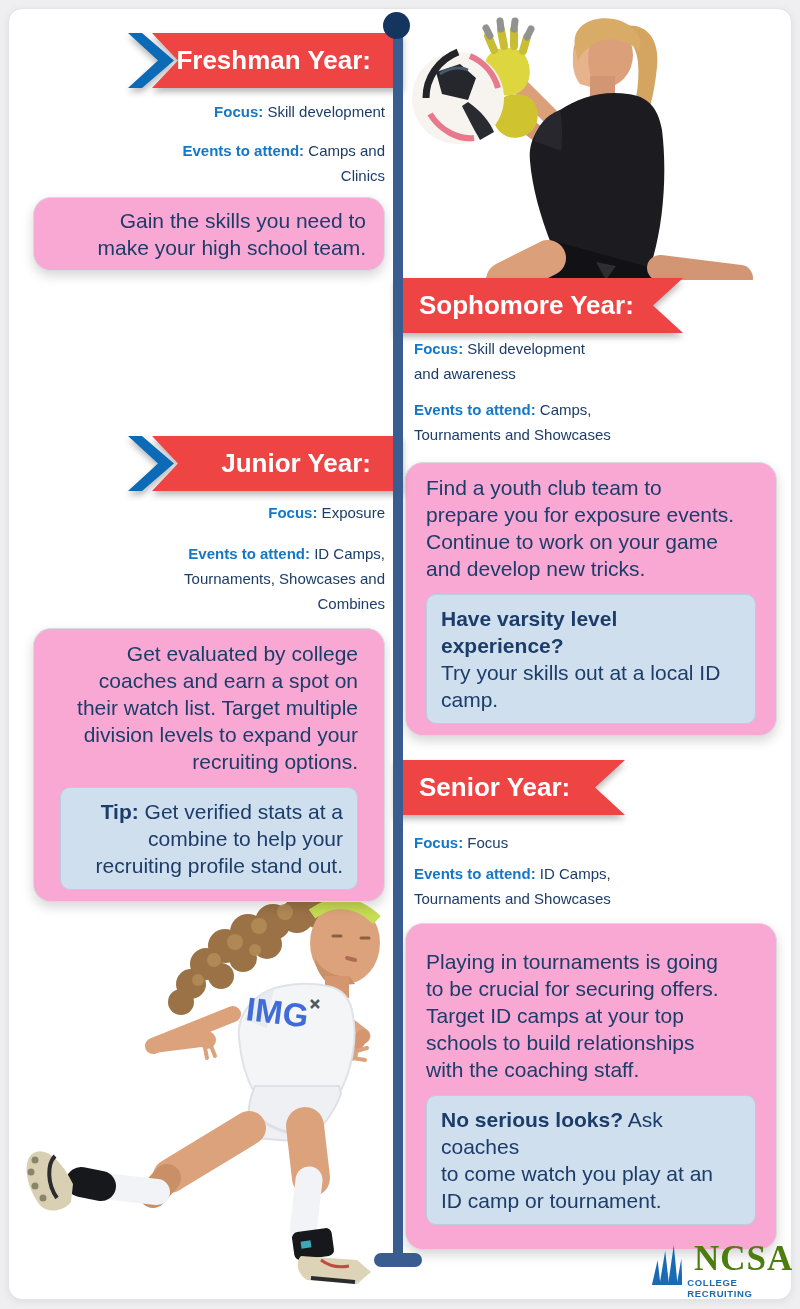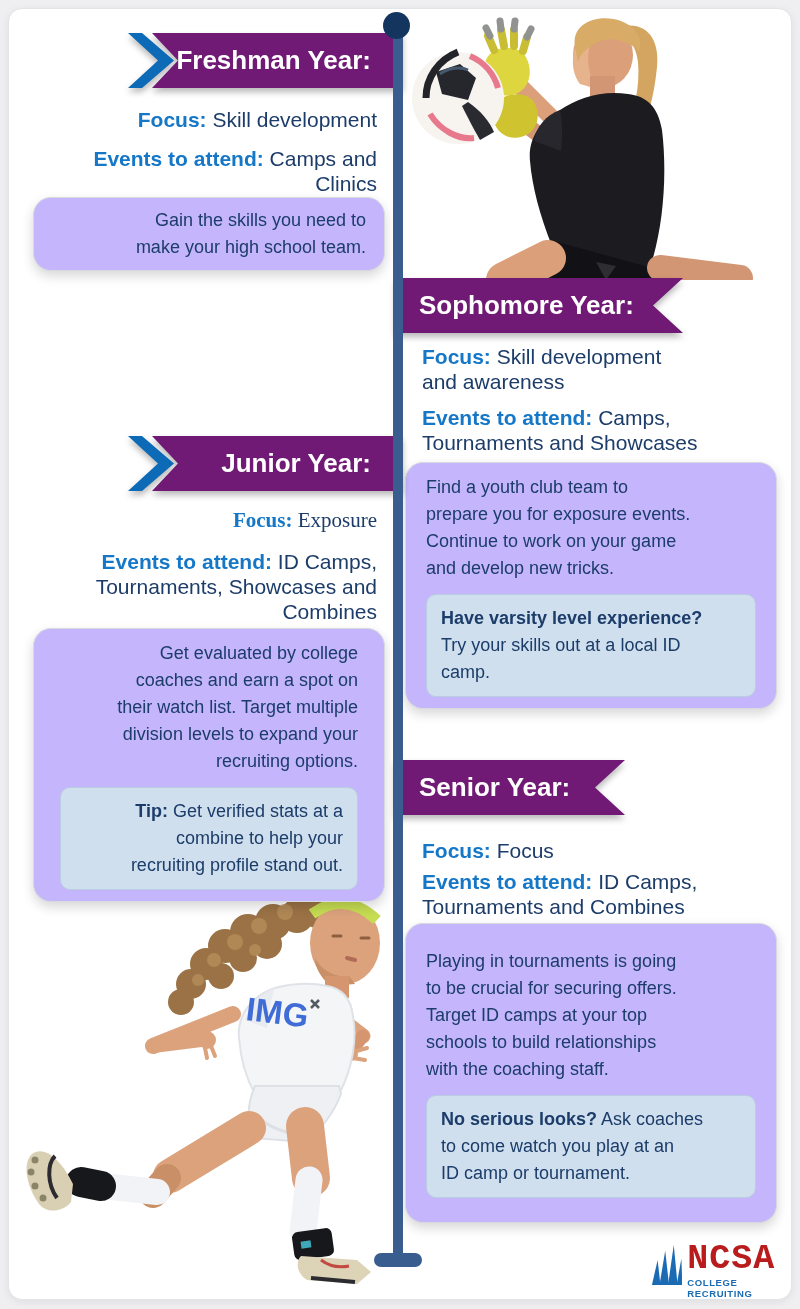--- a/index.html
+++ b/index.html
@@ -9,54 +9,54 @@
         border:1px solid #e2e4e6;border-radius:14px;box-shadow:0 2px 8px rgba(0,0,0,.07);}
 
   
   .timeline-line{position:absolute;left:393px;top:24px;width:10px;height:1240px;background:#3a5d90;z-index:5;}
   .timeline-dot{position:absolute;left:383px;top:12px;width:27px;height:27px;border-radius:50%;background:#14355e;z-index:6;}
   .timeline-end{position:absolute;left:374px;top:1253px;width:48px;height:14px;border-radius:7px;background:#3a5d90;z-index:6;}
 
   
   .banner{position:absolute;height:55px;z-index:4;color:#fff;font-weight:bold;font-size:26px;
           filter:drop-shadow(0 4px 3px rgba(0,0,0,.28));}
-  .banner .band{position:absolute;top:0;bottom:0;background:#701a75;display:flex;align-items:center;}
+  .banner .band{position:absolute;top:0;bottom:0;background:#ef4444;display:flex;align-items:center;}
   .banner-left{left:128px;width:275px;}
   .banner-left .chev{position:absolute;left:0;top:0;bottom:0;width:46px;background:#0d6ab7;
         clip-path:polygon(0 0,14px 0,46px 50%,14px 100%,0 100%,30px 50%);}
   .banner-left .band{left:24px;right:0;justify-content:flex-end;padding-right:32px;
         clip-path:polygon(26px 50%,0 0,100% 0,100% 100%,0 100%);}
   .banner-right{left:395px;}
   .banner-right .band{left:0;right:12px;padding-left:24px;
         clip-path:polygon(0 0,100% 0,calc(100% - 30px) 50%,100% 100%,0 100%);}
 
   
-  .meta{position:absolute;margin:8px;font-size:21px;line-height:25px;color:#1c3c69;
+  .meta{position:absolute;margin:0;font-size:15px;line-height:25px;color:#1c3c69;
         white-space:pre-line;z-index:3;}
   .meta .lbl{font-weight:bold;color:#1577c7;}
   .al-right{text-align:right;width:370px;}
 
   
-  .note-box{position:absolute;box-sizing:border-box;background:#c4b5fd;border:1px solid #d7dade;border-radius:18px;
-        box-shadow:0 5px 12px rgba(0,0,0,.16);font-size:18px;line-height:27px;color:#1c3c69;z-index:3;
+  .note-box{position:absolute;box-sizing:border-box;background:#f9a8d4;border:1px solid #d7dade;border-radius:18px;
+        box-shadow:0 5px 12px rgba(0,0,0,.16);font-size:21px;line-height:27px;color:#1c3c69;z-index:3;
         padding:13px 20px;}
   .note-box p{margin:0;white-space:pre-line;}
   .tip{background:#cfdfee;border:1px solid #b9cde1;border-radius:10px;padding:10px 14px;margin-top:12px;
        white-space:pre-line;}
   .tip .lead{font-weight:bold;}
   .ta-r{text-align:right;}
 
   
   .photo{position:absolute;z-index:2;}
 
   
   .ncsa{position:absolute;left:650px;top:1242px;display:flex;align-items:flex-start;z-index:3;}
   .ncsa-icon{margin-right:5px;margin-top:2px;}
-  .ncsa-name{font-family:Liberation Mono, monospace;font-weight:bold;font-size:35px;line-height:34px;
-             color:#b91c1c;letter-spacing:1px;}
+  .ncsa-name{font-family:Liberation Serif, serif;font-weight:bold;font-size:35px;line-height:34px;
+             color:#4d7c0f;letter-spacing:1px;text-align:center;}
   .ncsa-tag{font-size:9.5px;font-weight:bold;color:#1a6bb3;letter-spacing:0.6px;margin-top:1px;}
 </style>
 </head>
 <body>
 
 <div class="stage">
   <div class="card"></div>
 
   <svg class="photo" style="left:410px;top:10px;" width="372" height="270" viewBox="0 0 372 270" role="img" aria-label="Girl goalkeeper in black kit catching a soccer ball with yellow gloves">
 
@@ -203,21 +203,21 @@
 Try your skills out at a local ID
 camp.</span></div>
   </div>
 
   <div class="banner banner-left" style="top:436px;">
     <div class="chev"></div>
     <div class="band">
         <span>Junior Year:</span>
       </div>
   </div>
-  <p class="meta al-right" style="right:415px;top:500px;font-family:Liberation Serif, serif;"><span class="lbl">Focus:</span><span> Exposure</span></p>
+  <p class="meta al-right" style="right:415px;top:500px;"><span class="lbl">Focus:</span><span> Exposure</span></p>
   <p class="meta al-right" style="right:415px;top:541px;"><span class="lbl">Events to attend:</span><span> ID Camps,
 Tournaments, Showcases and
 Combines</span></p>
   <div class="note-box ta-r" style="left:33px;top:628px;width:352px;padding:11px 26px;">
     <p>Get evaluated by college
 coaches and earn a spot on
 their watch list. Target multiple
 division levels to expand your
 recruiting options.</p>
     <div class="tip"><span class="lead">Tip:</span><span> Get verified stats at a
@@ -225,21 +225,21 @@
 recruiting profile stand out.</span></div>
   </div>
 
   <div class="banner banner-right" style="top:760px;width:242px;">
     <div class="band">
         <span>Senior Year:</span>
       </div>
   </div>
   <p class="meta" style="left:414px;top:830px;width:360px;"><span class="lbl">Focus:</span><span> Focus</span></p>
   <p class="meta" style="left:414px;top:861px;width:360px;"><span class="lbl">Events to attend:</span><span> ID Camps,
-Tournaments and Combines</span></p>
+Tournaments and Showcases</span></p>
   <div class="note-box" style="left:405px;top:923px;width:372px;padding:24px 20px;">
     <p>Playing in tournaments is going
 to be crucial for securing offers.
 Target ID camps at your top
 schools to build relationships
 with the coaching staff.</p>
     <div class="tip"><span class="lead">No serious looks?</span><span> Ask coaches
 to come watch you play at an
 ID camp or tournament.</span></div>
   </div>

